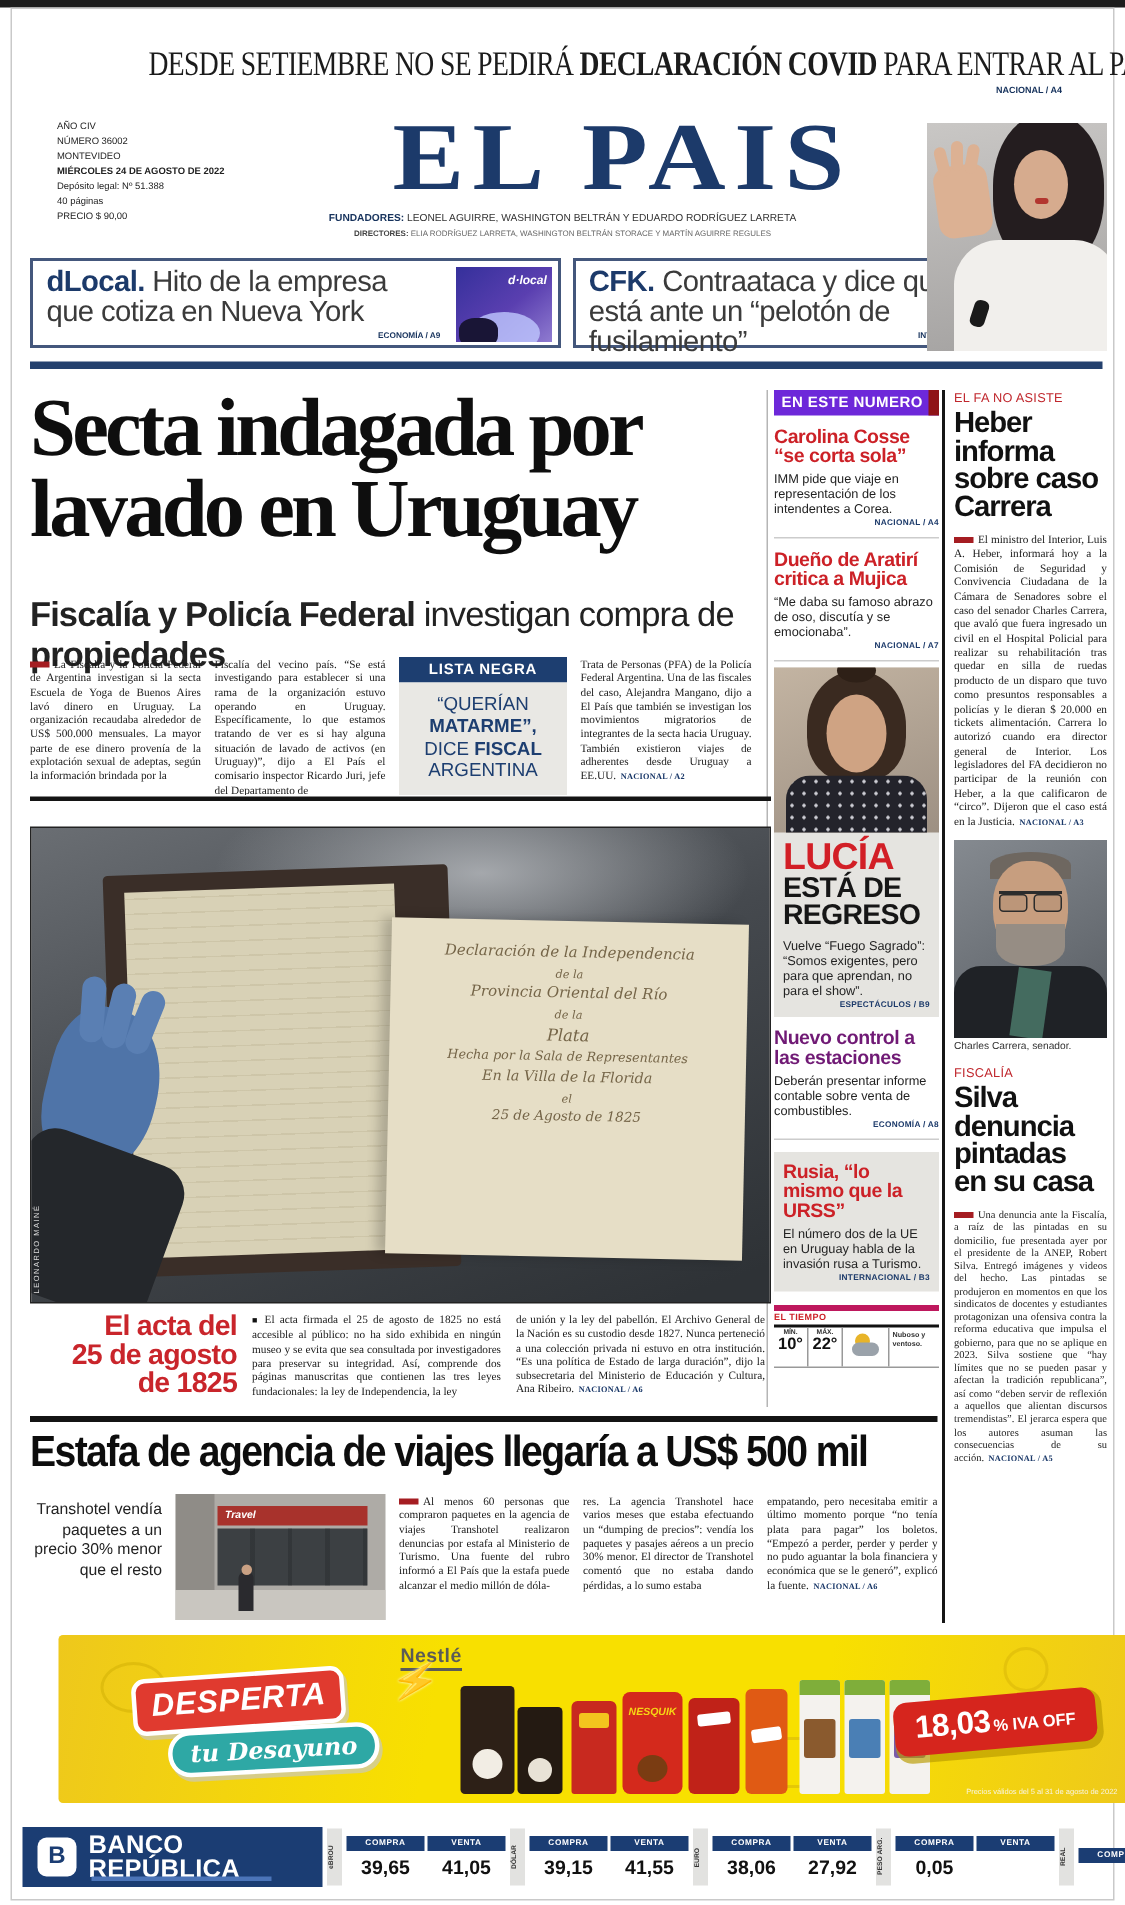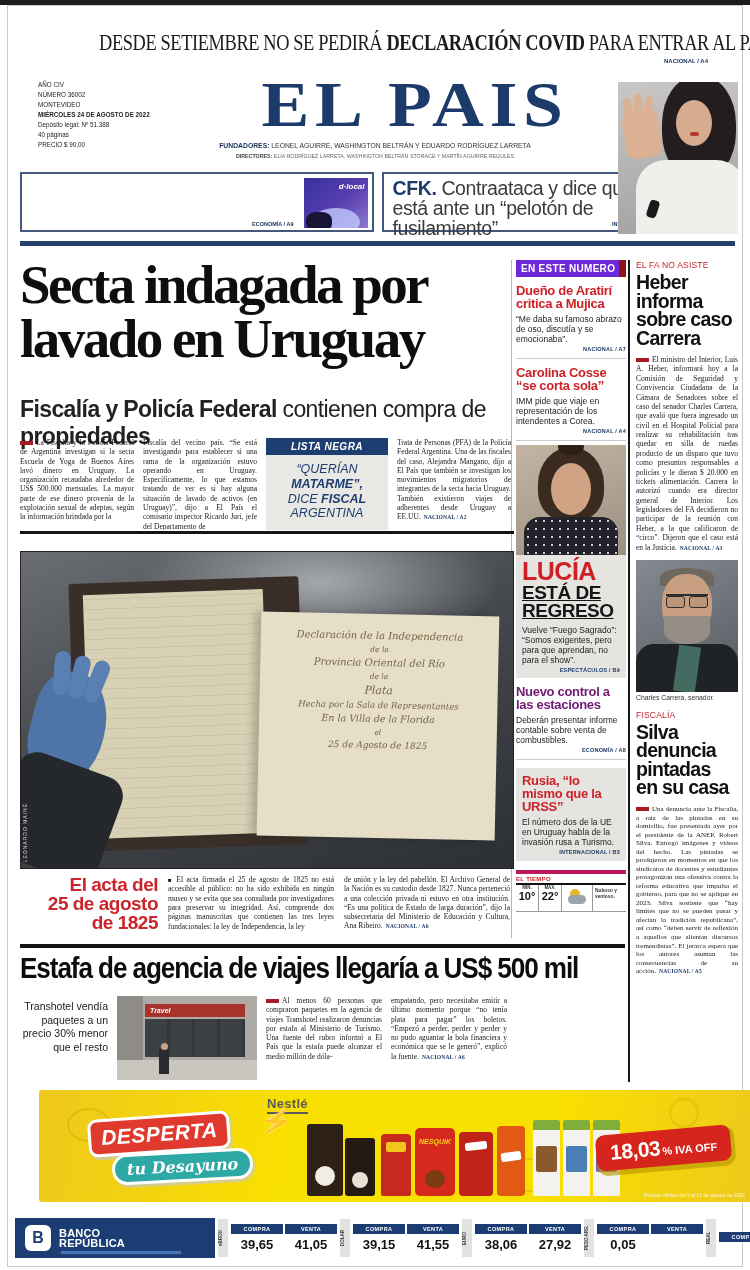--- a/index.html
+++ b/index.html
@@ -66,21 +66,21 @@
   
   .lead-hl{position:absolute;left:20px;top:258px;width:494px;font-family:"Liberation Serif",serif;
            font-weight:bold;font-size:55px;line-height:.98;letter-spacing:-2.5px;color:#0e0e0e;}
   .lead-sub{position:absolute;left:20px;top:396px;width:494px;font-size:23px;letter-spacing:-.6px;color:#222;font-weight:300;}
   .lead-sub b{font-weight:bold;}
   .lead-body{position:absolute;left:20px;top:438px;width:494px;height:92px;display:flex;gap:9px;overflow:hidden;}
   .bcol{font-family:"Liberation Serif",serif;font-size:7.5px;line-height:1.24;text-align:justify;color:#1a1a1a;margin:0;}
   .lead-body .bcol{width:114px;}
   .lead-in::before{content:"";display:inline-block;width:13px;height:4px;background:#a51d22;margin-right:3px;vertical-align:middle;}
   .sq::before{content:"■ ";font-size:6px;color:#111;}
-  .qbox{width:122px;flex:none;font-style:italic;}
+  .qbox{width:112px;flex:none;}
   .qbox .qhead{background:#1d3e70;color:#fff;font-weight:bold;font-size:10px;text-align:center;padding:3px 0;letter-spacing:.5px;}
   .qbox .qbody{background:#e9e8e4;color:#1d3e70;text-align:center;padding:7px 2px 9px;font-size:12.5px;line-height:1.18;font-weight:500;}
   .qbox .b{font-weight:900;}
 
   .rule-b1{position:absolute;left:20px;top:531px;width:494px;height:3px;background:#141414;}
   .doc-kicker{position:absolute;left:20px;top:538px;width:494px;font-size:9px;font-weight:bold;color:#c0272d;letter-spacing:.1px;}
   .doc-kicker .arr{font-size:8px;margin-right:3px;}
 
   
   .doc-photo{position:absolute;left:20px;top:551px;width:494px;height:318px;overflow:hidden;border:1px solid #222;
@@ -133,21 +133,21 @@
   .mi-body{font-size:8.5px;line-height:1.18;color:#222;margin-top:4px;}
   .gpanel{background:#e5e4e0;margin-top:4px;padding-bottom:5px;}
   .lucia-ph{width:110px;height:110px;position:relative;overflow:hidden;background:linear-gradient(160deg,#c3b4a2,#9d9083);}
   .lucia-ph .hair{position:absolute;left:22px;top:2px;width:66px;height:74px;background:#3a2a20;border-radius:50% 50% 40% 40%;}
   .lucia-ph .bun{position:absolute;left:42px;top:-6px;width:26px;height:16px;background:#2e2017;border-radius:50%;}
   .lucia-ph .face{position:absolute;left:35px;top:18px;width:40px;height:52px;background:#cfa383;border-radius:50%;}
   .lucia-ph .top{position:absolute;left:8px;top:72px;width:94px;height:40px;background:#23232b;border-radius:16px 16px 0 0;
                  background-image:radial-gradient(#cfcfd6 1px,#0000 1.2px);background-size:8px 8px;}
   .lucia-txt{padding:5px 6px 0;}
   .lucia-red{color:#d21f26;font-weight:900;font-size:25px;letter-spacing:-.5px;line-height:.95;}
-  .lucia-blk{color:#161616;font-weight:800;font-size:19px;letter-spacing:-.5px;line-height:.98;text-decoration:underline;}
+  .lucia-blk{color:#161616;font-weight:800;font-size:19px;letter-spacing:-.5px;line-height:.98;}
   .gpanel .mi-body,.gpanel .tag{padding:0 6px;}
   .gpanel.rusia{margin-top:8px;padding:6px;box-sizing:border-box;}
   .gpanel.rusia .mi-body,.gpanel.rusia .tag{padding:0;}
 
   .weather{margin-top:9px;border-top:4px solid #be185d;}
   .w-label{color:#cc2127;font-weight:bold;font-size:6px;letter-spacing:.3px;padding:2px 0 1px;}
   .w-row{display:flex;border-top:2px solid #111;border-bottom:1px solid #999;height:26px;align-items:stretch;}
   .w-cell{width:22px;border-right:1px solid #999;text-align:center;}
   .w-cell .lab{font-size:4.5px;font-weight:bold;color:#333;}
   .w-cell .val{font-size:11px;font-weight:bold;color:#111;line-height:1.1;}
@@ -210,21 +210,21 @@
          transform:rotate(-5deg);box-shadow:2px 3px 0 2px #b99b00aa;white-space:nowrap;}
   .offer .big{font-weight:900;font-size:21px;letter-spacing:-.5px;}
   .offer .small{font-weight:bold;font-size:11px;margin-left:2px;}
   .ad .fine{position:absolute;right:14px;bottom:4px;font-size:5px;color:#f8f4e2;}
 
   
   .forex{position:absolute;left:15px;top:1216px;width:720px;height:44px;display:flex;align-items:center;gap:3px;}
   .brb{width:200px;height:40px;background:#1b3d73;display:flex;align-items:center;gap:8px;padding-left:10px;box-sizing:border-box;flex:none;position:relative;}
   .brb .em{width:26px;height:26px;background:#fff;border-radius:6px;color:#1b3d73;font-weight:900;font-size:16px;
            display:flex;align-items:center;justify-content:center;}
-  .brb .nm{color:#fff;font-weight:800;font-size:11px;line-height:.95;letter-spacing:.2px;}
+  .brb .nm{color:#fff;font-weight:800;font-size:17px;line-height:.95;letter-spacing:.2px;}
   .brb .ub{position:absolute;left:46px;bottom:4px;width:120px;height:3px;background:#4b74b8;}
   .fx-sep{writing-mode:vertical-rl;transform:rotate(180deg);font-size:4.5px;font-weight:bold;color:#333;
           background:#e2e2e0;height:38px;width:10px;text-align:center;flex:none;overflow:hidden;}
   .fx-grp{display:flex;gap:2px;flex:none;}
   .fx-cell{width:52px;text-align:center;}
   .fx-cell .h{background:#1b3d73;color:#fff;font-size:5.5px;font-weight:bold;padding:2px 0;letter-spacing:.4px;}
   .fx-cell .v{font-size:13px;font-weight:800;color:#111;padding-top:3px;}
 </style>
 </head>
 <body>
@@ -256,40 +256,41 @@
     <div class="f" style="left:26px;top:14px;transform:rotate(10deg);"></div>
     <div class="hair"></div>
     <div class="face"></div>
     <div class="lips"></div>
     <div class="blouse"></div>
     <div class="mic"></div>
   </div>
 
   <div class="teasers">
     <div class="teaser left">
+      <div class="t-text"><b class="kick">dLocal.</b><span> Hito de la empresa que cotiza en Nueva York</span></div>
       <span class="t-tag">ECONOMÍA / A9</span>
       <div class="dlocal-ph">
         <div class="glow"></div>
         <div class="hand"></div>
         <span class="txt">d·local</span>
       </div>
     </div>
     <div class="teaser right">
       <div class="t-text"><b class="kick">CFK.</b><span> Contraataca y dice que está ante un “pelotón de fusilamiento”</span></div>
       <span class="t-tag">INTERNACIONAL / B7</span>
     </div>
   </div>
 
   <div class="rule-navy"></div>
   <div class="vline-mid"></div>
   <div class="vline-right"></div>
 
   <div class="lead-hl pre">Secta indagada por
 lavado en Uruguay</div>
-  <div class="lead-sub"><b>Fiscalía y Policía Federal </b><span>contienen compra de </span><b>propiedades</b></div>
+  <div class="lead-sub"><b>Fiscalía y Policía Federal </b><span>investigan compra de </span><b>propiedades</b></div>
   <div class="lead-body">
     <p class="bcol lead-in"><span>La Fiscalía y la Policía Federal de Argentina investigan si la secta Escuela de Yoga de Buenos Aires lavó dinero en Uruguay. La organización recaudaba alrededor de US$ 500.000 mensuales. La mayor parte de ese dinero provenía de la explotación sexual de adeptas, según la información brindada por la</span></p>
     <p class="bcol"><span>Fiscalía del vecino país. “Se está investigando para establecer si una rama de la organización estuvo operando en Uruguay. Específicamente, lo que estamos tratando de ver es si hay alguna situación de lavado de activos (en Uruguay)”, dijo a El País el comisario inspector Ricardo Juri, jefe del Departamento de</span></p>
     <div class="qbox">
       <div class="qhead">LISTA NEGRA</div>
       <div class="qbody">
         <div>“QUERÍAN</div>
         <div class="b">MATARME”,</div>
         <div><span>DICE </span><span class="b">FISCAL</span></div>
         <div>ARGENTINA</div>
@@ -338,34 +339,35 @@
     <div class="estafa-deck">Transhotel vendía paquetes a un precio 30% menor que el resto</div>
     <div class="estafa-ph">
       <div class="wall"></div>
       <div class="sign">Travel</div>
       <div class="glass"></div>
       <div class="walk"></div>
       <div class="person"></div>
       <div class="head"></div>
     </div>
     <p class="bcol lead-in"><span>Al menos 60 personas que compraron paquetes en la agencia de viajes Transhotel realizaron denuncias por estafa al Ministerio de Turismo. Una fuente del rubro informó a El País que la estafa puede alcanzar el medio millón de dóla-</span></p>
+    <p class="bcol"><span>res. La agencia Transhotel hace varios meses que estaba efectuando un “dumping de precios”: vendía los paquetes y pasajes aéreos a un precio 30% menor. El director de Transhotel comentó que no estaba dando pérdidas, a lo sumo estaba</span></p>
     <p class="bcol"><span>empatando, pero necesitaba emitir a último momento porque “no tenía plata para pagar” los boletos. “Empezó a perder, perder y perder y no pudo aguantar la bola financiera y económica que se le generó”, explicó la fuente.</span><span class="tag inline">NACIONAL / A6</span></p>
   </div>
 
   <div class="midcol">
     <div class="ene-head">EN ESTE NUMERO</div>
+    <div class="mitem">
+      <div class="mi-hl red">Carolina Cosse “se corta sola”</div>
+      <div class="mi-body">IMM pide que viaje en representación de los intendentes a Corea.</div>
+      <span class="tag">NACIONAL / A4</span>
+    </div>
     <div class="mitem">
       <div class="mi-hl red">Dueño de Aratirí critica a Mujica</div>
       <div class="mi-body">“Me daba su famoso abrazo de oso, discutía y se emocionaba”.</div>
       <span class="tag">NACIONAL / A7</span>
-    </div>
-    <div class="mitem">
-      <div class="mi-hl red">Carolina Cosse “se corta sola”</div>
-      <div class="mi-body">IMM pide que viaje en representación de los intendentes a Corea.</div>
-      <span class="tag">NACIONAL / A4</span>
     </div>
     <div class="gpanel">
       <div class="lucia-ph">
         <div class="hair"></div>
         <div class="bun"></div>
         <div class="face"></div>
         <div class="top"></div>
       </div>
       <div class="lucia-txt">
         <div class="lucia-red">LUCÍA</div>

